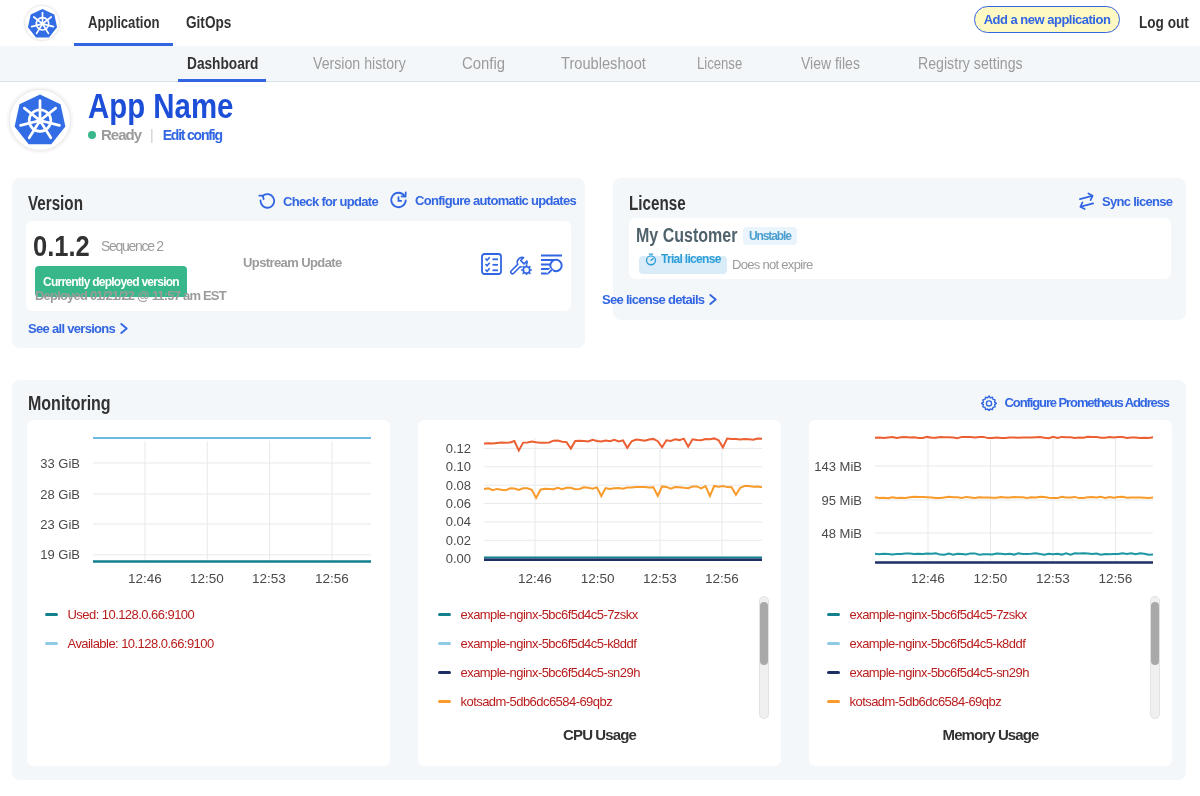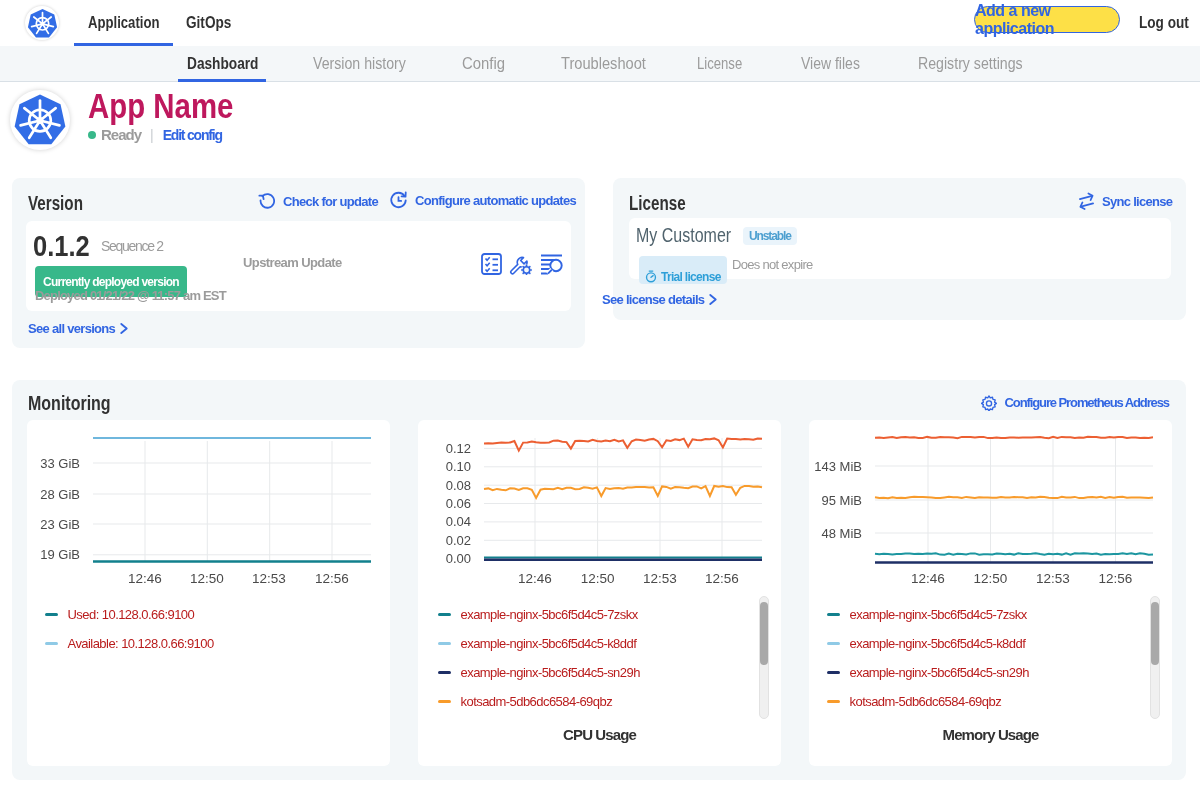--- a/index.html
+++ b/index.html
@@ -7,21 +7,21 @@
 body { position:relative; overflow:hidden; }
 .abs { position:absolute; }
 .sx { transform-origin:left center; display:inline-block; white-space:nowrap; }
 .blue { color:#3165e2; }
 .link { position:absolute; color:#3165e2; font-weight:bold; font-size:13px; letter-spacing:-0.7px; white-space:nowrap; display:flex; align-items:center; }
 .gray { color:#9b9b9b; }
 
 
 .topnav { position:absolute; left:0; top:0; width:1200px; height:46px; background:#fff; }
 .navtab { position:absolute; top:0; height:46px; display:flex; align-items:center; font-size:16px; color:#323232; font-weight:bold; }
-.addbtn { position:absolute; left:974px; top:6px; width:146px; height:27px; border:1px solid #3165e2; border-radius:14px; color:#3165e2; font-size:16px; font-weight:bold; letter-spacing:-0.5px; display:flex; align-items:center; justify-content:center; background:#fde047; }
+.addbtn { position:absolute; left:974px; top:6px; width:146px; height:27px; border:1px solid #3165e2; border-radius:14px; color:#3165e2; font-size:13px; font-weight:bold; letter-spacing:-0.5px; display:flex; align-items:center; justify-content:center; background:#fef9c3; }
 
 
 .subnav { position:absolute; left:0; top:46px; width:1200px; height:36px; background:#f4f7f9; border-bottom:1px solid #d9e0e6; }
 .subtab { position:absolute; top:46px; height:36px; display:flex; align-items:center; font-size:16px; color:#9b9b9b; }
 
 
 .card { position:absolute; background:#f3f7f9; border-radius:8px; }
 .innercard { position:absolute; background:#fff; border-radius:6px; }
 .cardtitle { position:absolute; font-size:20px; font-weight:bold; color:#323232; }
 
@@ -99,21 +99,21 @@
       <line x1="50" y1="51" x2="79" y2="28"></line>
       <line x1="50" y1="51" x2="86" y2="60"></line>
       <line x1="50" y1="51" x2="70" y2="83"></line>
       <line x1="50" y1="51" x2="30" y2="83"></line>
       <line x1="50" y1="51" x2="14" y2="60"></line>
       <line x1="50" y1="51" x2="21" y2="28"></line>
     </g>
     <circle cx="50" cy="51" r="6.5" fill="#fff"></circle>
   </svg>
 </div>
-<div class="abs" style="left:88px; top:86px; font-size:35px; font-weight:bold; color:#be185d;"><span class="sx" style="transform:scaleX(0.84);">App Name</span></div>
+<div class="abs" style="left:88px; top:86px; font-size:35px; font-weight:bold; color:#1d4ed8;"><span class="sx" style="transform:scaleX(0.84);">App Name</span></div>
 <div class="abs" style="left:88px; top:126px; height:17px; display:flex; align-items:center; font-size:15px;">
   <span style="width:8px;height:8px;border-radius:50%;background:#38b88a;margin-right:5px;flex:none;"></span>
   <span class="gray" style="font-weight:bold; letter-spacing:-1px;">Ready</span>
   <span style="color:#c9cdd1; margin:0 9px; font-size:14px;">|</span>
   <span class="blue" style="font-weight:bold; font-size:14px; letter-spacing:-1.2px;">Edit config</span>
 </div>
 
 <div class="card" style="left:12px; top:178px; width:573px; height:170px;"></div>
 <div class="cardtitle" style="left:28px; top:192px;"><span class="sx" style="transform:scaleX(0.76);">Version</span></div>
 <div class="link" style="left:258px; top:192px; height:18px;">
@@ -193,23 +193,23 @@
     <g stroke="#3165e2" stroke-width="1.8" fill="none" stroke-linecap="round" stroke-linejoin="round">
       <path d="M2,7.5 L15,4"></path>
         <path d="M11,1.5 L15.5,3.9 L13.3,8.5"></path>
       <path d="M16,12 L3,15.5"></path>
         <path d="M7,18 L2.5,15.6 L4.7,11"></path>
     </g>
   </svg>
   Sync license
 </div>
 <div class="innercard" style="left:629px; top:218px; width:542px; height:61px;"></div>
-<div class="abs" style="left:636px; top:224px; font-size:20px; font-weight:normal; color:#50636d;"><span class="sx" style="transform:scaleX(0.8);">My Customer</span></div>
+<div class="abs" style="left:636px; top:224px; font-size:20px; font-weight:bold; color:#50636d;"><span class="sx" style="transform:scaleX(0.8);">My Customer</span></div>
 <div class="abs" style="left:743px; top:227px; height:18px; background:#eaf4fb; color:#4c9fd0; font-size:12px; font-weight:bold; letter-spacing:-1.1px; border-radius:4px; display:flex; align-items:center; padding:0 6px;">Unstable</div>
-<div class="abs" style="left:639px; top:256px; background:#d9ecf8; border-radius:4px; height:18px; display:flex; align-items:flex-start; padding:14px 6px; color:#2d9fd8; font-size:12px; font-weight:bold; letter-spacing:-0.7px;">
+<div class="abs" style="left:639px; top:256px; background:#d9ecf8; border-radius:4px; height:18px; display:flex; align-items:flex-end; padding:8px 6px; color:#2d9fd8; font-size:12px; font-weight:bold; letter-spacing:-0.7px;">
   <svg width="12" height="13" viewBox="0 0 14 15" style="margin-right:4px;">
     <g stroke="#2d9fd8" stroke-width="1.6" fill="none" stroke-linecap="round">
       <circle cx="7" cy="8.4" r="5.2"></circle>
       <line x1="7" y1="8.4" x2="9.5" y2="6.5"></line>
       <line x1="5" y1="1.2" x2="9" y2="1.2"></line>
     </g>
   </svg>
   Trial license
 </div>
 <div class="abs gray" style="left:732px; top:257px; font-size:13px; letter-spacing:-0.7px;">Does not expire</div>

